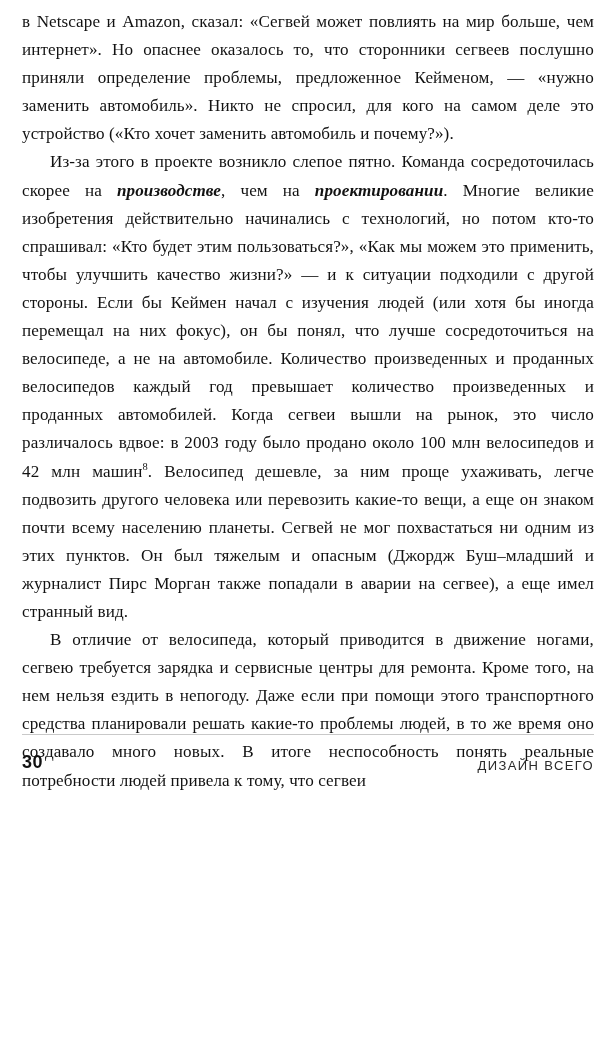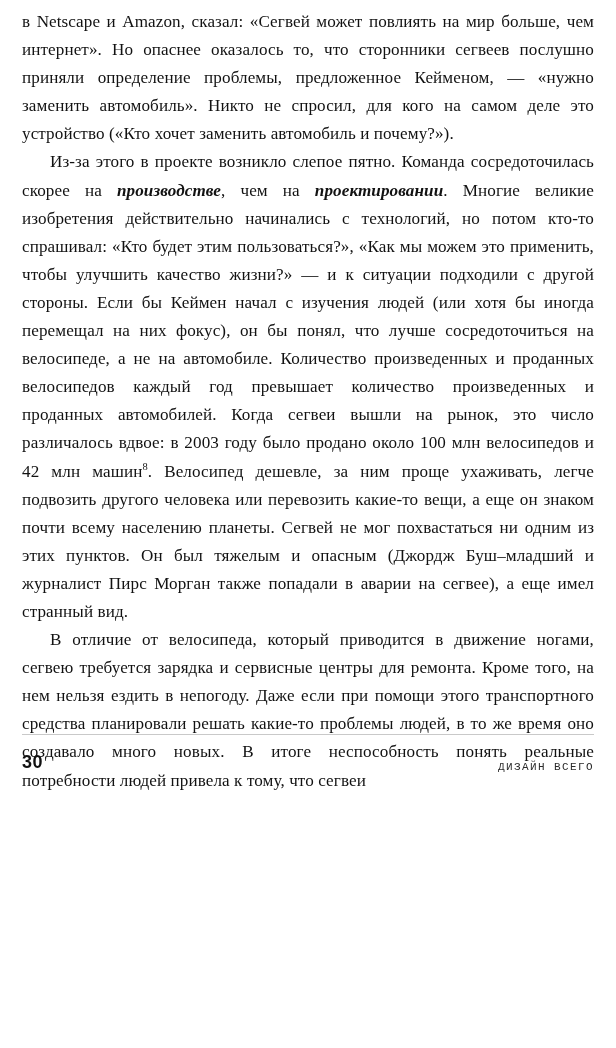--- a/index.html
+++ b/index.html
@@ -63,22 +63,22 @@
     height: 0;
   }
   .page-number {
     font-family: "Liberation Sans", sans-serif;
     font-weight: bold;
     font-size: 18px;
     color: #111111;
     letter-spacing: 0.5px;
   }
   .running-head {
-    font-family: Liberation Mono, monospace;
-    font-size: 11px;
+    font-family: Liberation Sans, sans-serif;
+    font-size: 13px;
     letter-spacing: 1.4px;
     color: #2a2a2a;
     text-transform: uppercase;
   }
 </style>
 </head>
 <body>
 
 <div class="page">
 

